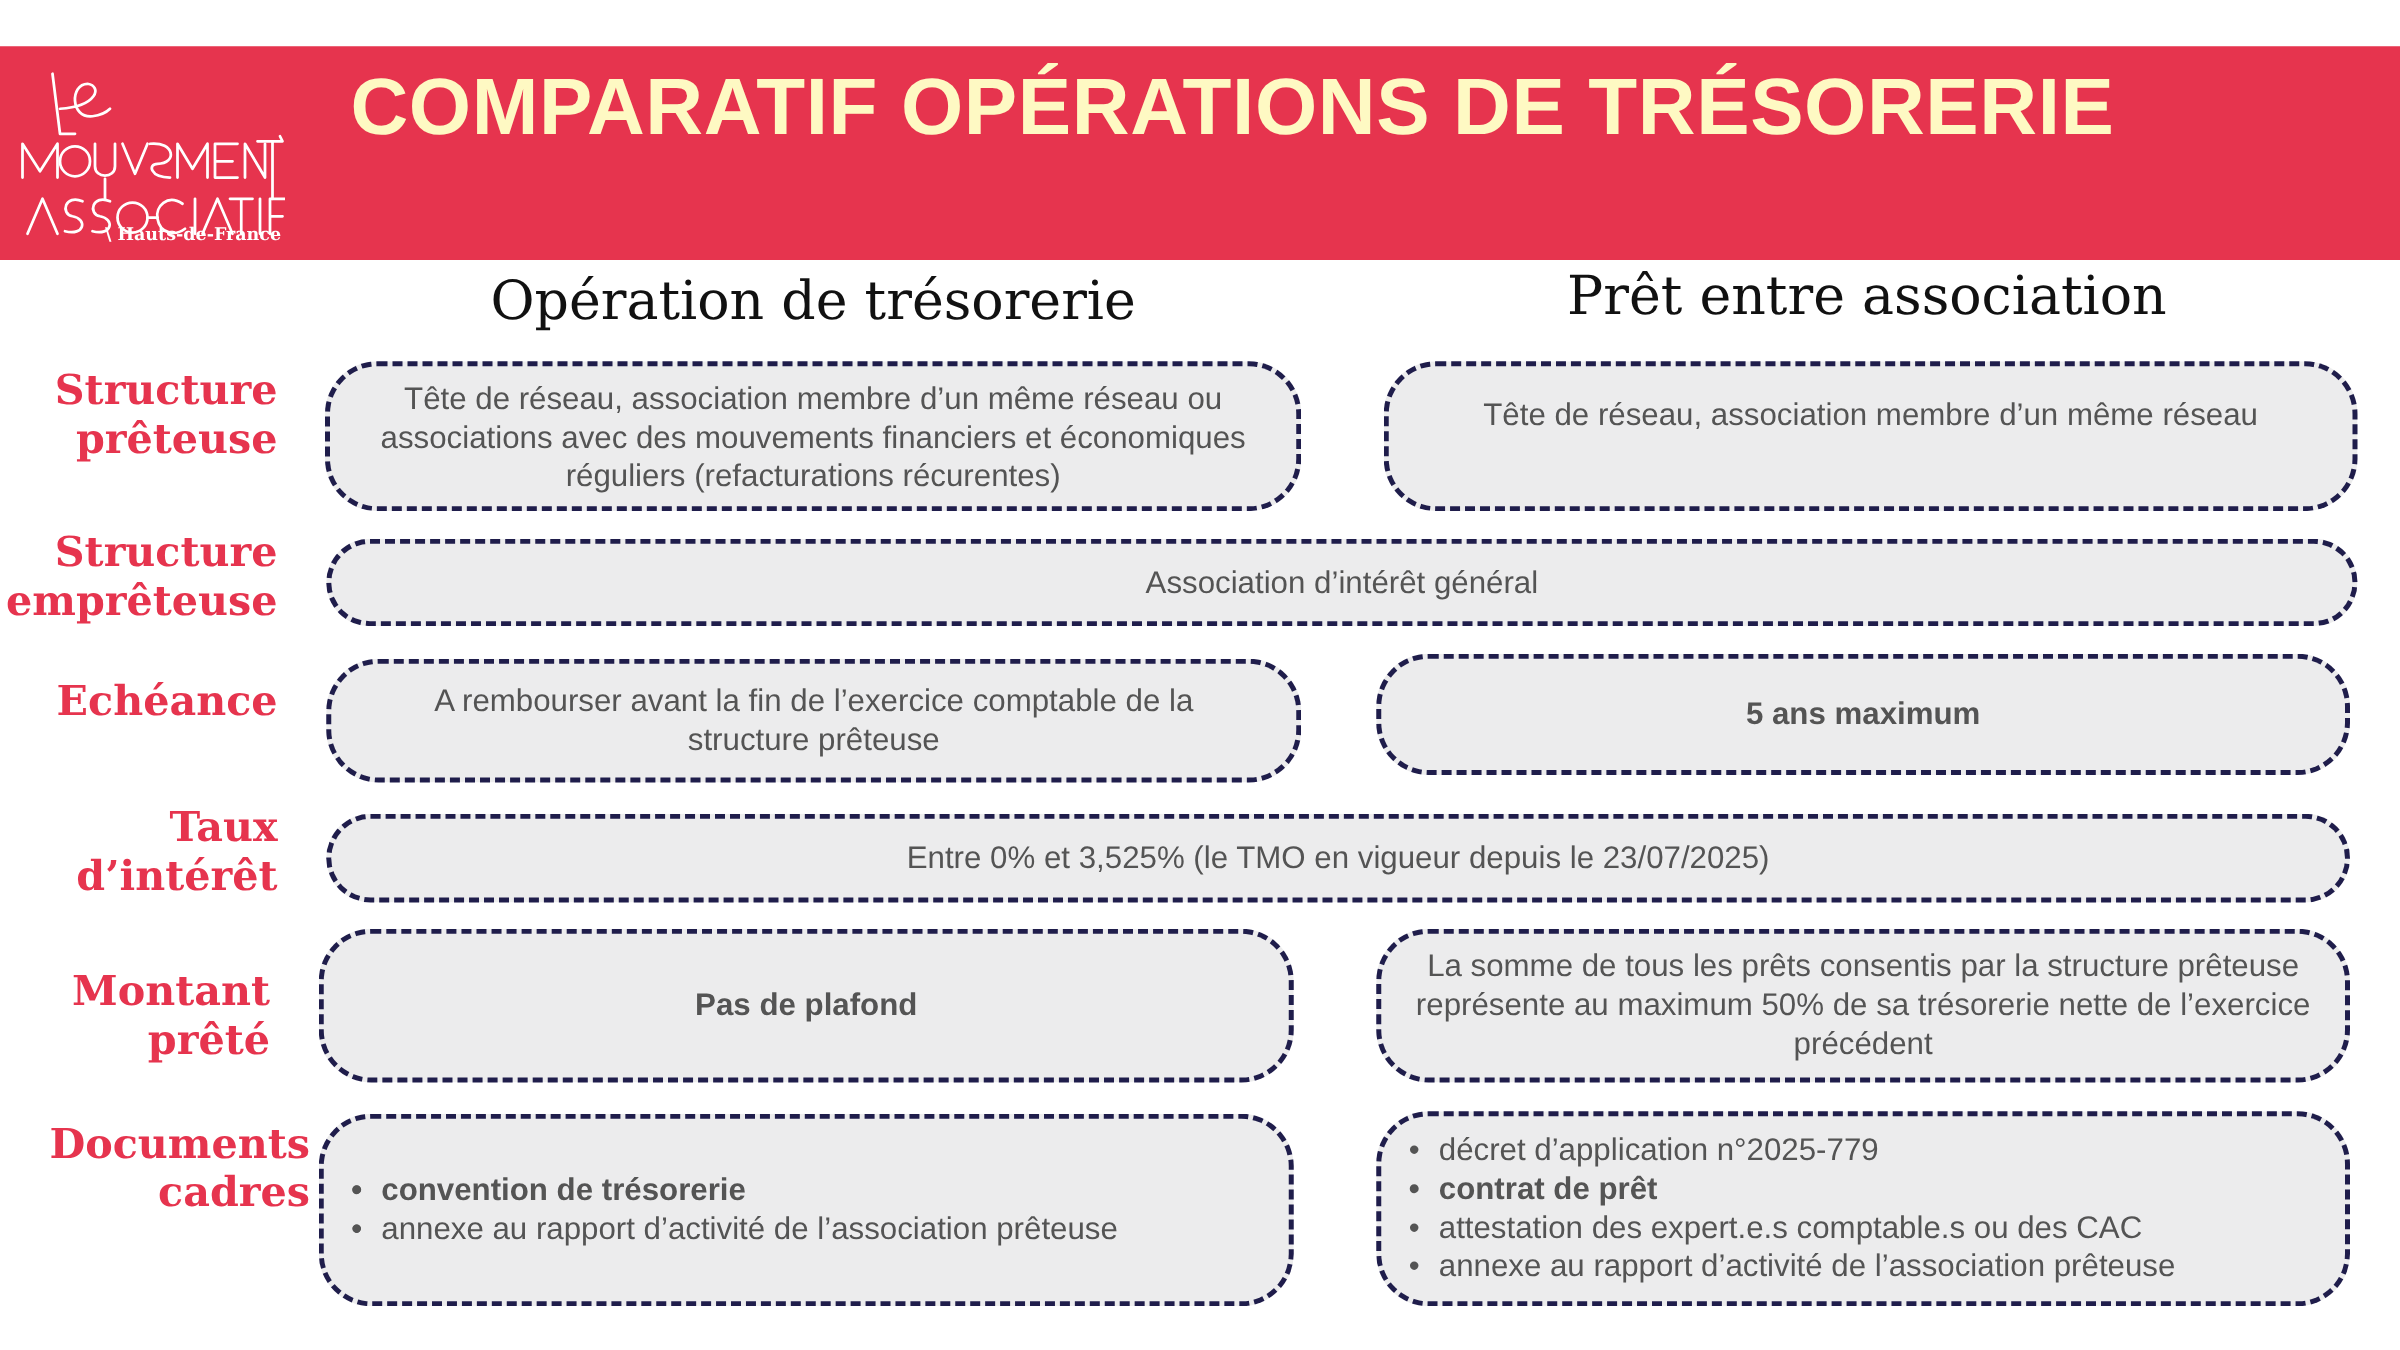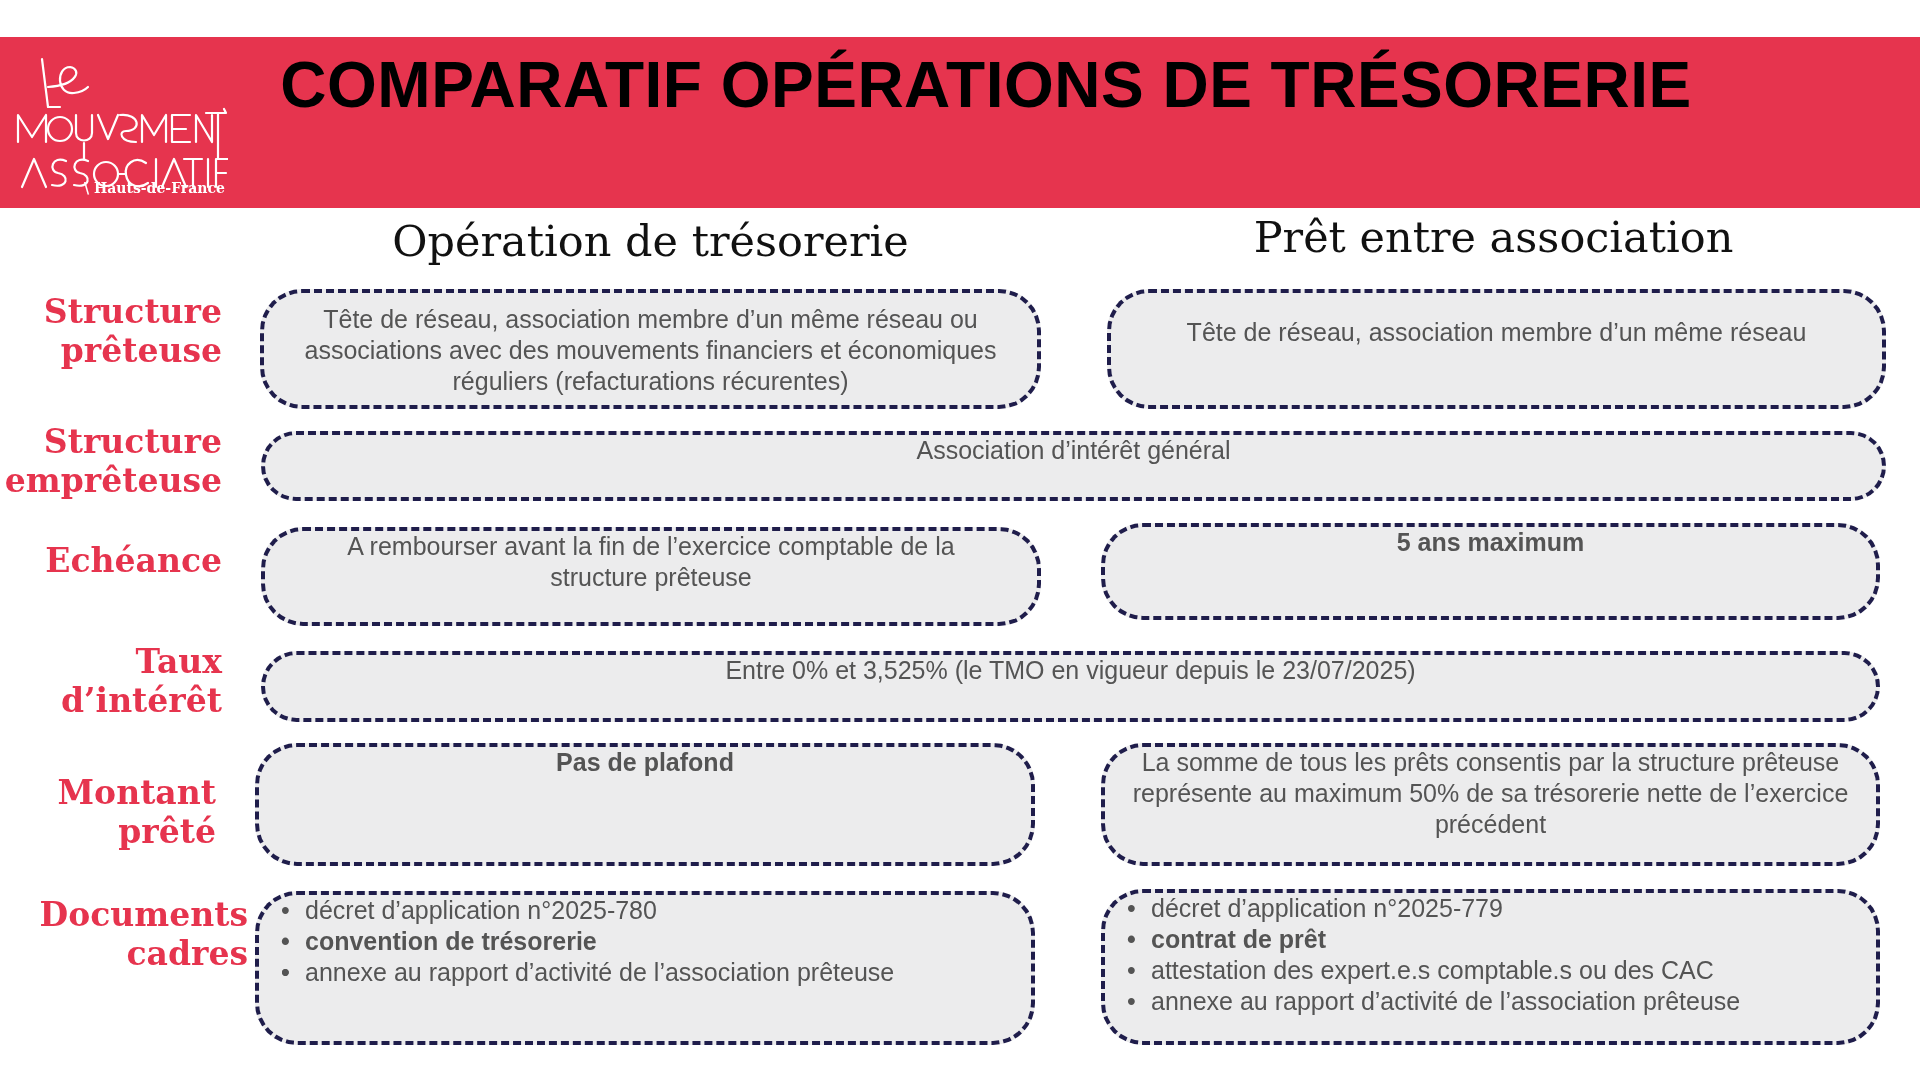--- a/index.html
+++ b/index.html
@@ -11,21 +11,21 @@
     background: #E6344E;
   }
   .logo { position: absolute; left: 8px; top: 10px; width: 220px; height: 150px; }
   .logo-sub {
     position: absolute; left: 76px; top: 133px;
     color: #fff; font-family: "DejaVu Serif", serif; font-weight: bold; font-size: 14px;
     white-space: nowrap;
   }
   .title {
     position: absolute; left: 240px; top: 10px; width: 1492px;
-    text-align: center; color: #000000;
+    text-align: center; color: #fef9c3;
     font-family: "Liberation Sans", sans-serif; font-weight: bold;
     font-size: 64px; line-height: 76px; letter-spacing: 0.5px;
   }
 
   .col-head {
     position: absolute; top: 214px;
     font-family: "DejaVu Serif", serif; font-size: 43px; color: #111;
     text-align: center; white-space: nowrap;
   }
   .col-head.left { left: 260px; width: 781px; top: 216px; }
@@ -38,21 +38,21 @@
   }
 
   .box {
     position: absolute;
     background: #ECECED;
     border: 4px dashed #1F1D4B;
     border-radius: 42px;
     color: #545454;
     font-family: "Liberation Sans", sans-serif;
     font-size: 25px; line-height: 31px;
-    display: flex; align-items: flex-start; justify-content: center;
+    display: flex; align-items: center; justify-content: center;
     text-align: center; padding: 0 20px;
   }
   .box.top { align-items: flex-start; padding-top: 12px; }
   .box .bold { font-weight: bold; }
   .box-text { display: block; }
 
   .doc-list { list-style: none; text-align: left; width: 100%; padding-left: 6px; }
   .doc-list li { position: relative; padding-left: 26px; font-size: 25px; line-height: 31px; white-space: nowrap; }
   .doc-list li .bullet { position: absolute; left: 2px; top: 0; }
   .doc-list li.bold { font-weight: bold; }
@@ -150,21 +150,21 @@
 <div class="box" style="left:1101px; top:743px; width:779px; height:123px; padding:0 26px;">
   <span class="box-text">La somme de tous les prêts consentis par la structure prêteuse représente au maximum 50% de sa trésorerie nette de l’exercice précédent</span>
 </div>
 
 <div class="row-label" style="top:895px; right:1672px;">
   <div>Documents</div>
   <div>cadres</div>
 </div>
 <div class="box" style="left:255px; top:891px; width:780px; height:154px; padding:0 14px;">
   <ul class="doc-list">
-    <li><span class="bullet">•</span><span>décret d’application n°2025-780</span></li>
+    <li><span class="bullet">•</span></li>
     <li class="bold"><span class="bullet">•</span><span>convention de trésorerie</span></li>
     <li><span class="bullet">•</span></li>
     <li><span class="bullet">•</span><span>annexe au rapport d’activité de l’association prêteuse</span></li>
   </ul>
 </div>
 <div class="box" style="left:1101px; top:889px; width:779px; height:156px; padding:0 14px;">
   <ul class="doc-list">
     <li><span class="bullet">•</span><span>décret d’application n°2025-779</span></li>
     <li class="bold"><span class="bullet">•</span><span>contrat de prêt</span></li>
     <li><span class="bullet">•</span><span>attestation des expert.e.s comptable.s ou des CAC</span></li>

